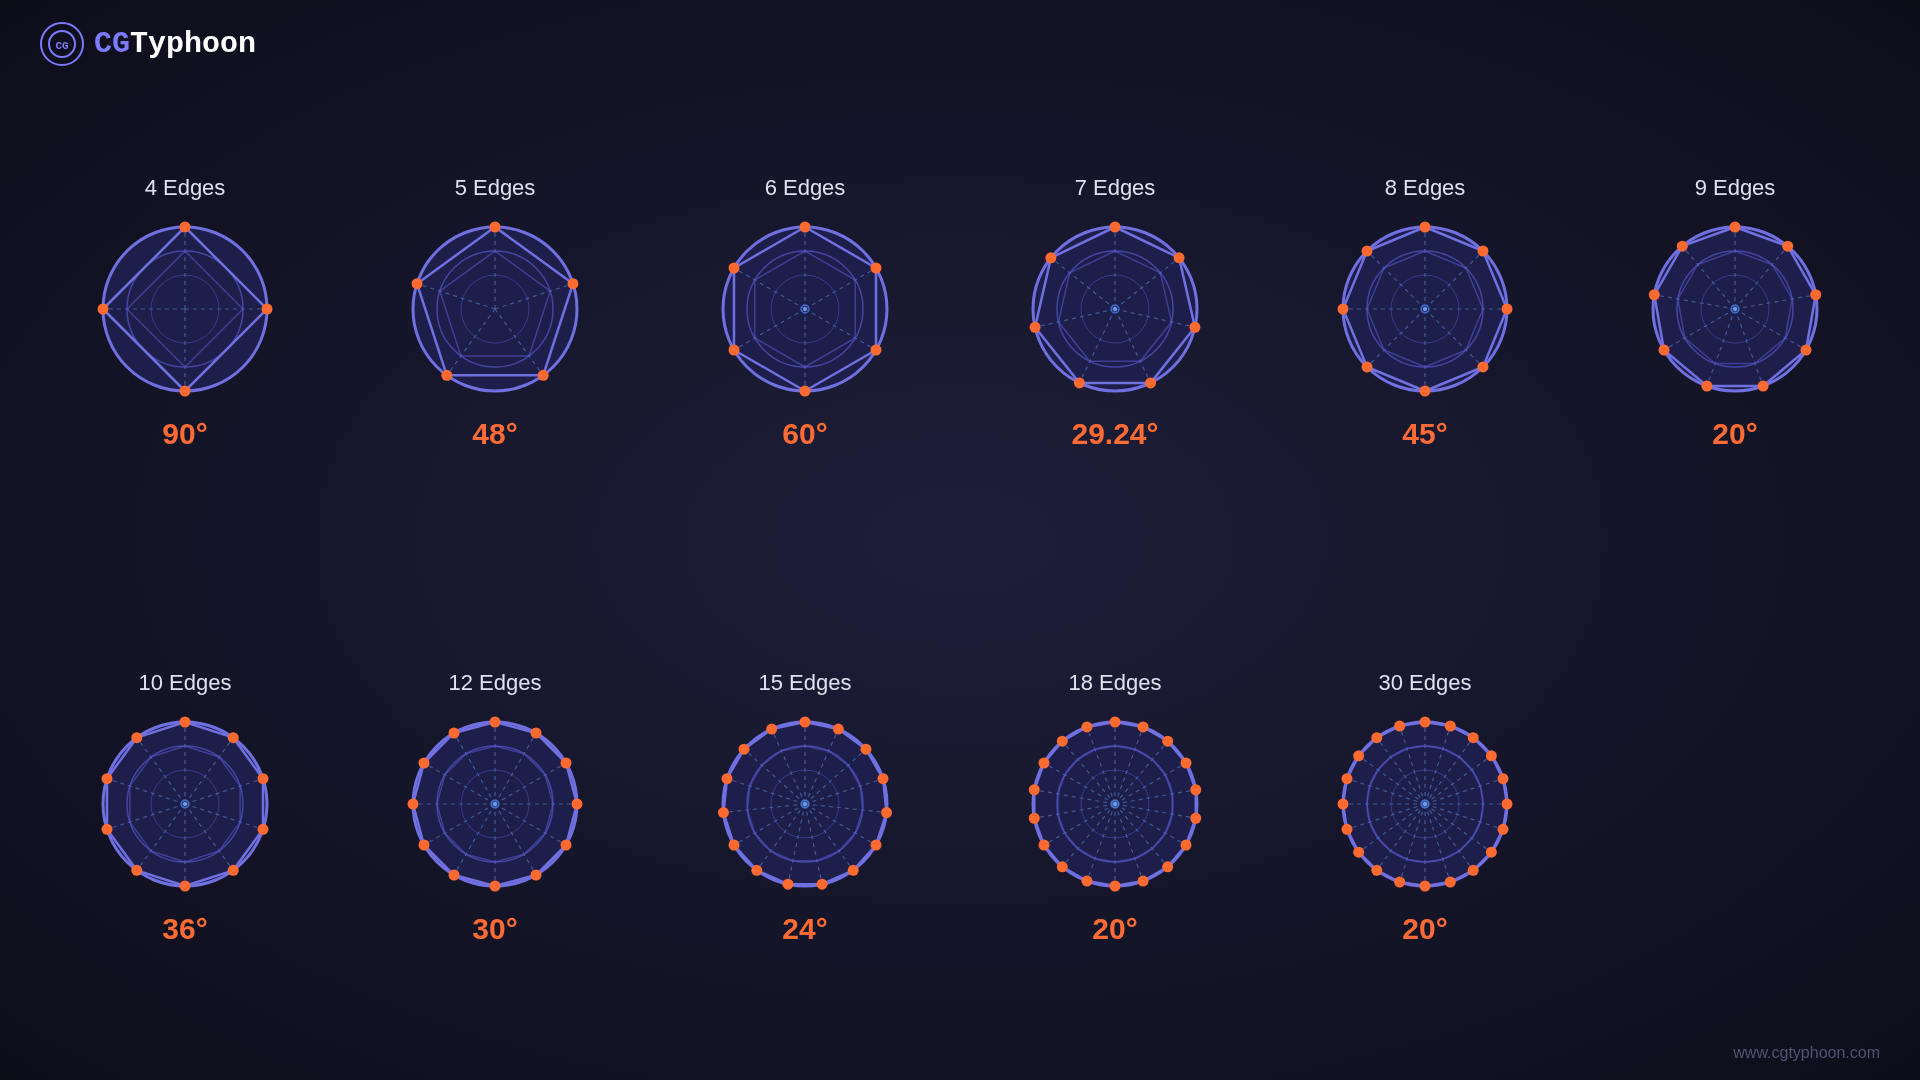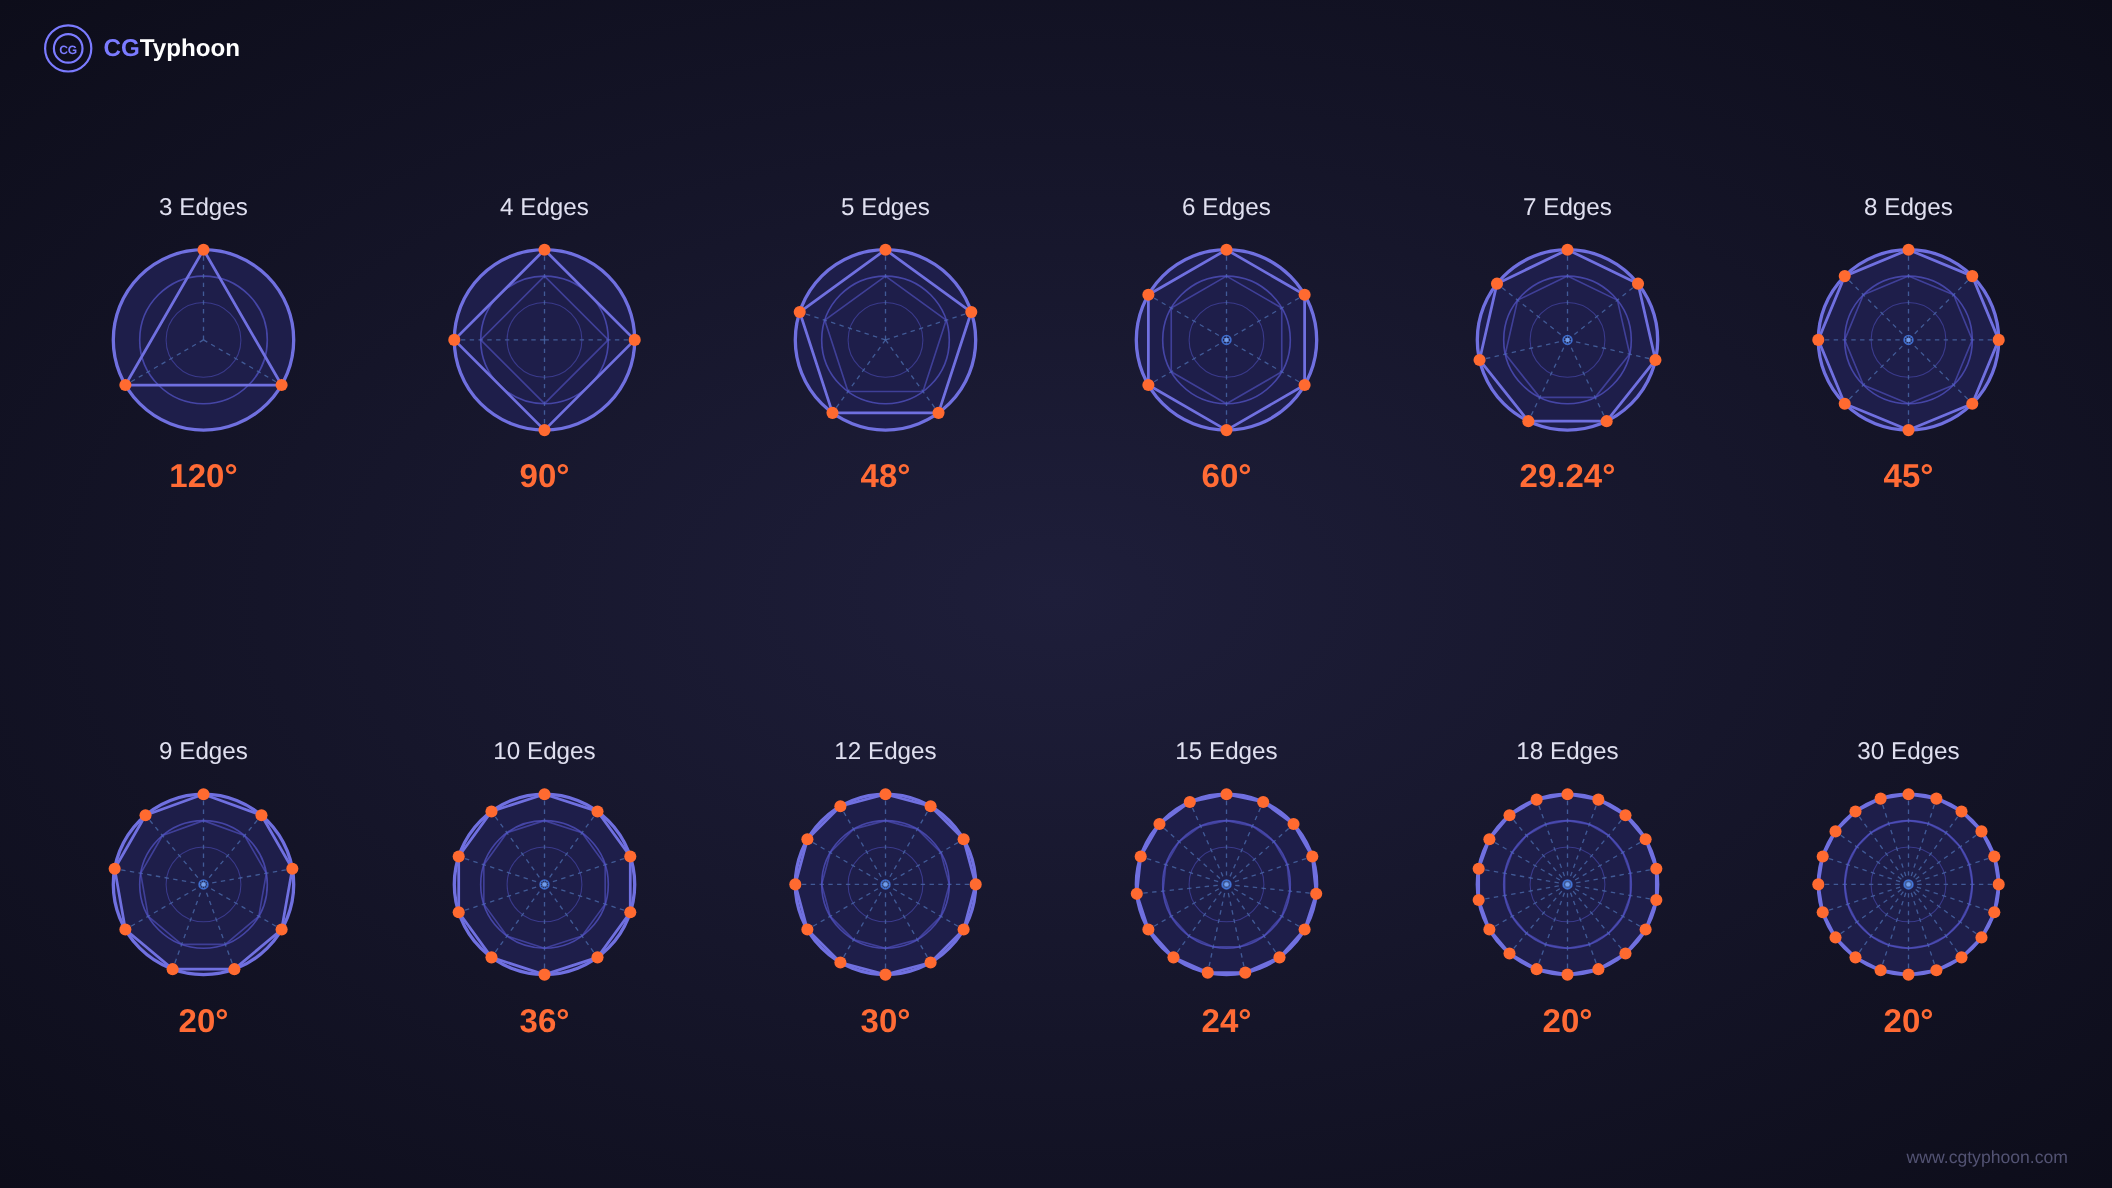--- a/index.html
+++ b/index.html
@@ -16,36 +16,37 @@
       inset: 0;
       background: radial-gradient(ellipse at center, #1e1e3a 0%, #0d0d1a 100%);
     }
     .logo-area {
       position: absolute;
       top: 22px;
       left: 40px;
       display: flex;
       align-items: center;
       gap: 10px;
+      font-family: Liberation Mono, monospace;
     }
     .logo-icon {
       width: 44px;
       height: 44px;
       border-radius: 50%;
       border: 2px solid #7b7bff;
       display: flex;
       align-items: center;
       justify-content: center;
       color: #7b7bff;
       font-size: 13px;
       font-weight: bold;
     }
     .logo-text {
       color: white;
-      font-size: 22px;
+      font-size: 30px;
       font-weight: 600;
       text-align: right;
     }
     .logo-text span { color: #7b7bff; }
     .watermark {
       position: absolute;
       bottom: 18px;
       right: 40px;
       color: rgba(150,150,200,0.5);
       font-size: 16px;
@@ -93,36 +94,20 @@
       <circle cx="15" cy="15" r="13" fill="none" stroke="#7b7bff" stroke-width="2"></circle>
       <text x="15" y="20" text-anchor="middle" fill="#7b7bff" font-size="11" font-weight="bold">CG</text>
     </svg>
   </div>
   <div class="logo-text">
     <span>CG</span><span style="color:white">Typhoon</span>
   </div>
 </div>
 
 <div class="grid" id="grid-container">
-<div class="cell">
-      <div class="cell-title">3 Edges</div>
-      <svg viewBox="0 0 200 200" width="200" height="200">
-        <circle cx="100" cy="100" r="82" fill="#1e1e4a" stroke="#7070e0" stroke-width="3"></circle>
-<circle cx="100" cy="100" r="58" fill="none" stroke="#5555cc" stroke-width="1.5" opacity="0.7"></circle>
-<circle cx="100" cy="100" r="34" fill="none" stroke="#5555cc" stroke-width="1" opacity="0.5"></circle>
-<polygon points="100.00,18.00 171.01,141.00 28.99,141.00" fill="none" stroke="#7070e0" stroke-width="2.5" stroke-linejoin="round"></polygon>
-<line x1="100" y1="100" x2="100.00" y2="18.00" stroke="#4a6aaa" stroke-width="1.2" stroke-dasharray="4,4" opacity="0.8"></line>
-<line x1="100" y1="100" x2="171.01" y2="141.00" stroke="#4a6aaa" stroke-width="1.2" stroke-dasharray="4,4" opacity="0.8"></line>
-<line x1="100" y1="100" x2="28.99" y2="141.00" stroke="#4a6aaa" stroke-width="1.2" stroke-dasharray="4,4" opacity="0.8"></line>
-<circle cx="100.00" cy="18.00" r="5.5" fill="#ff6a30"></circle>
-<circle cx="171.01" cy="141.00" r="5.5" fill="#ff6a30"></circle>
-<circle cx="28.99" cy="141.00" r="5.5" fill="#ff6a30"></circle>
-      </svg>
-      <div class="cell-angle">120°</div>
-    </div>
     <div class="cell">
       <div class="cell-title">4 Edges</div>
       <svg viewBox="0 0 200 200" width="200" height="200">
         <circle cx="100" cy="100" r="82" fill="#1e1e4a" stroke="#7070e0" stroke-width="3"></circle>
 <circle cx="100" cy="100" r="58" fill="none" stroke="#5555cc" stroke-width="1.5" opacity="0.7"></circle>
 <circle cx="100" cy="100" r="34" fill="none" stroke="#5555cc" stroke-width="1" opacity="0.5"></circle>
 <polygon points="100.00,18.00 182.00,100.00 100.00,182.00 18.00,100.00" fill="none" stroke="#7070e0" stroke-width="2.5" stroke-linejoin="round"></polygon>
 <line x1="100" y1="100" x2="100.00" y2="18.00" stroke="#4a6aaa" stroke-width="1.2" stroke-dasharray="4,4" opacity="0.8"></line>
 <line x1="100" y1="100" x2="182.00" y2="100.00" stroke="#4a6aaa" stroke-width="1.2" stroke-dasharray="4,4" opacity="0.8"></line>
 <line x1="100" y1="100" x2="100.00" y2="182.00" stroke="#4a6aaa" stroke-width="1.2" stroke-dasharray="4,4" opacity="0.8"></line>

